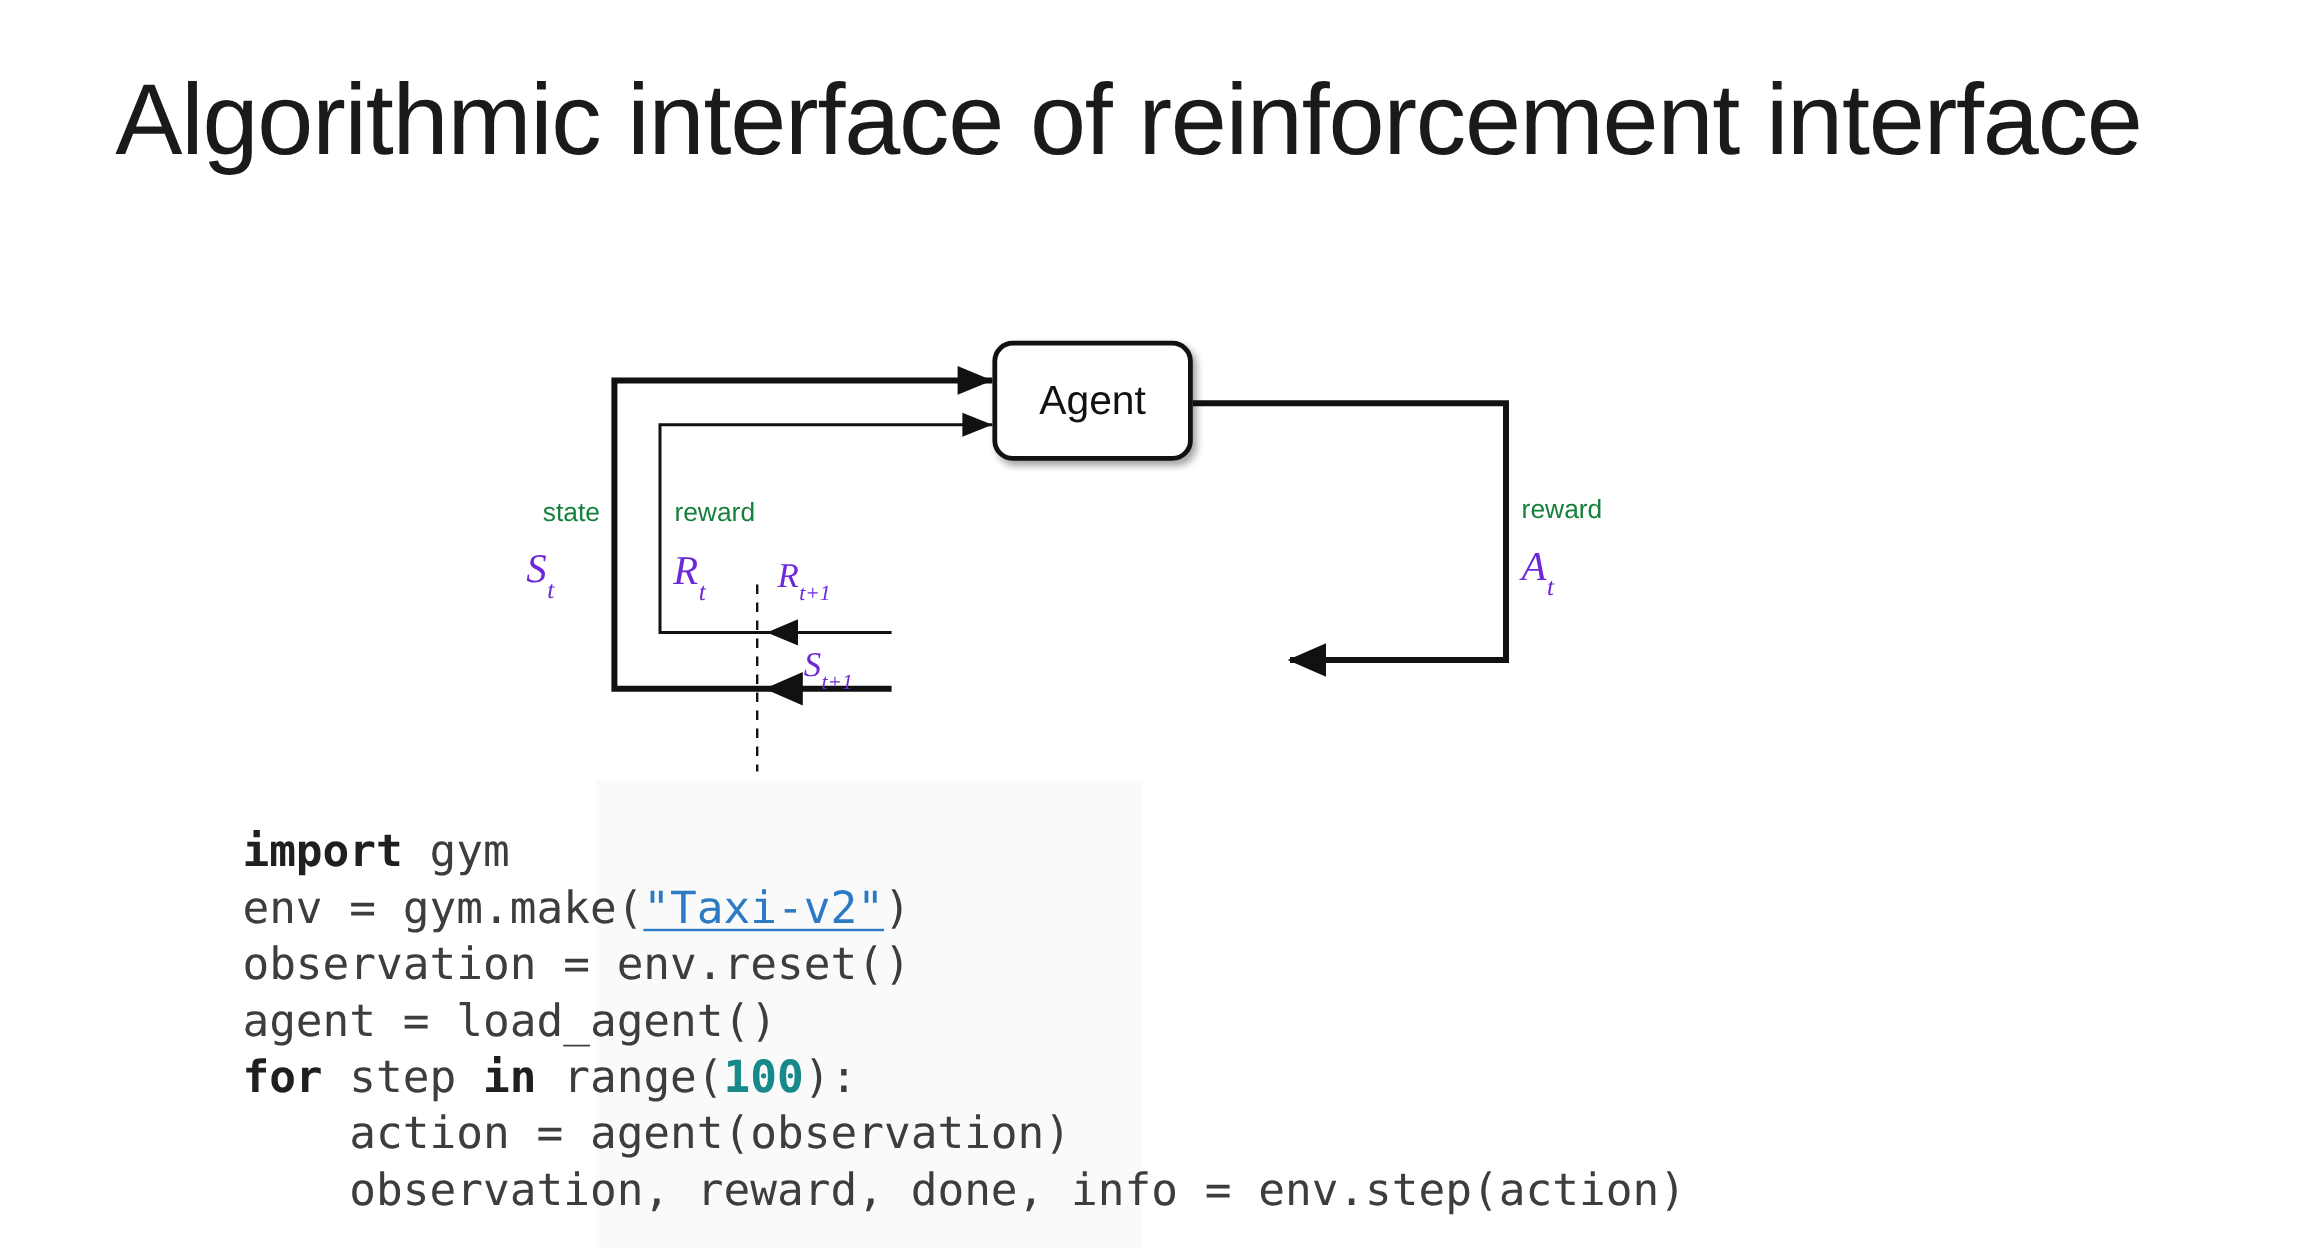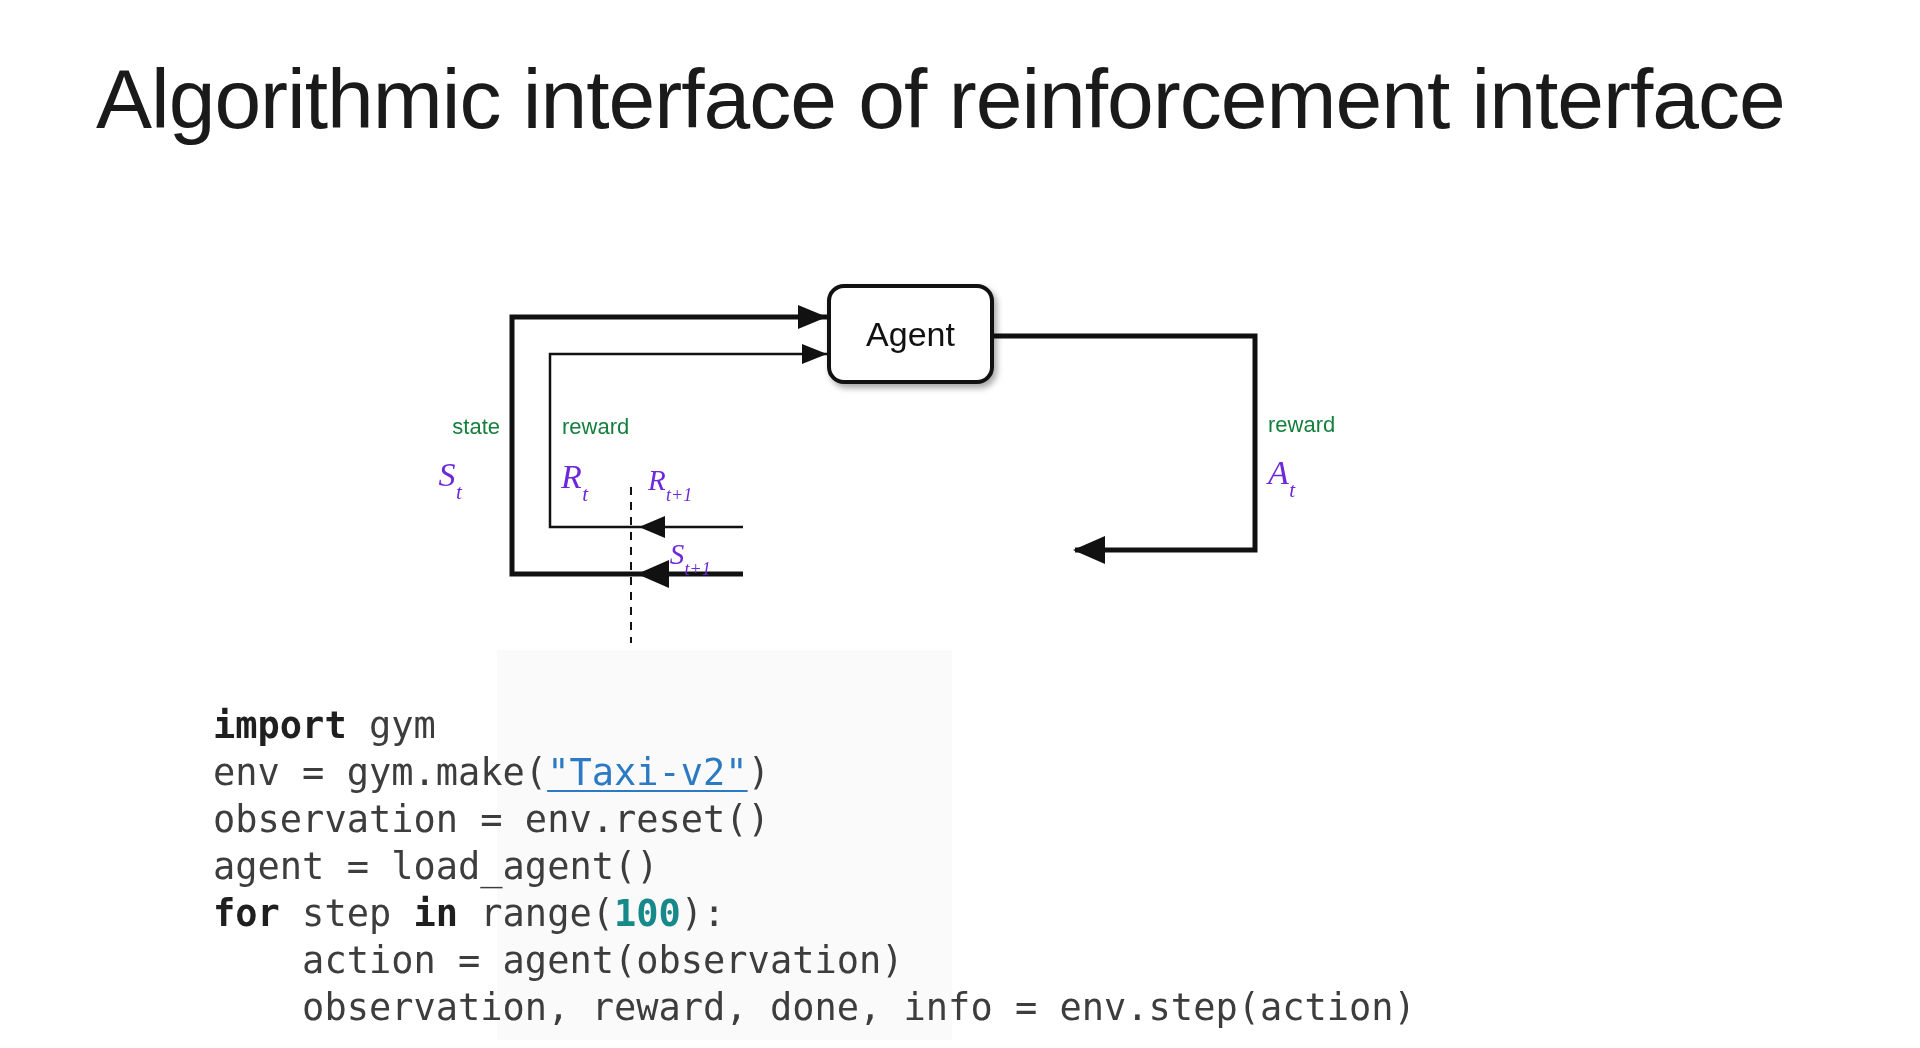--- a/index.html
+++ b/index.html
@@ -22,22 +22,22 @@
        box-shadow:3px 4px 6px rgba(0,0,0,0.35);font-size:34px;color:#111;}
   .box.agent{left:827px;top:284px;width:167px;height:100px;}
   .box.env{left:743px;top:494px;width:327px;height:111px;}
 
   .lbl{position:absolute;font-size:22px;color:#15803d;line-height:1;}
   .mathsym{position:absolute;font-family:Liberation Serif, serif;font-style:italic;
            font-size:34px;color:#6d28d9;line-height:1;}
   .mathsym sub{font-size:0.62em;font-style:italic;line-height:0;position:relative;top:0.25em;left:0.02em;}
   .mathsym.small{font-size:29px;}
 
-  .code{position:absolute;left:213px;top:686px;font-family:"DejaVu Sans Mono","Liberation Mono",monospace;
-        font-size:37px;line-height:47px;color:#3d3d3d;white-space:pre;margin-top:16px;}
+  .code{position:absolute;left:202px;top:686px;font-family:"DejaVu Sans Mono","Liberation Mono",monospace;
+        font-size:37px;line-height:47px;color:#3d3d3d;white-space:pre;}
   .code .kw{font-weight:bold;color:#1f1f1f;}
   .code .num{color:var(--num-color,#17898b);font-weight:bold;}
   .code .link{color:var(--link-color,#2b7ac3);text-decoration:underline;
               text-decoration-thickness:2px;text-underline-offset:5px;cursor:pointer;}
 </style>
 </head>
 <body>
 
 <div class="slide">
 

